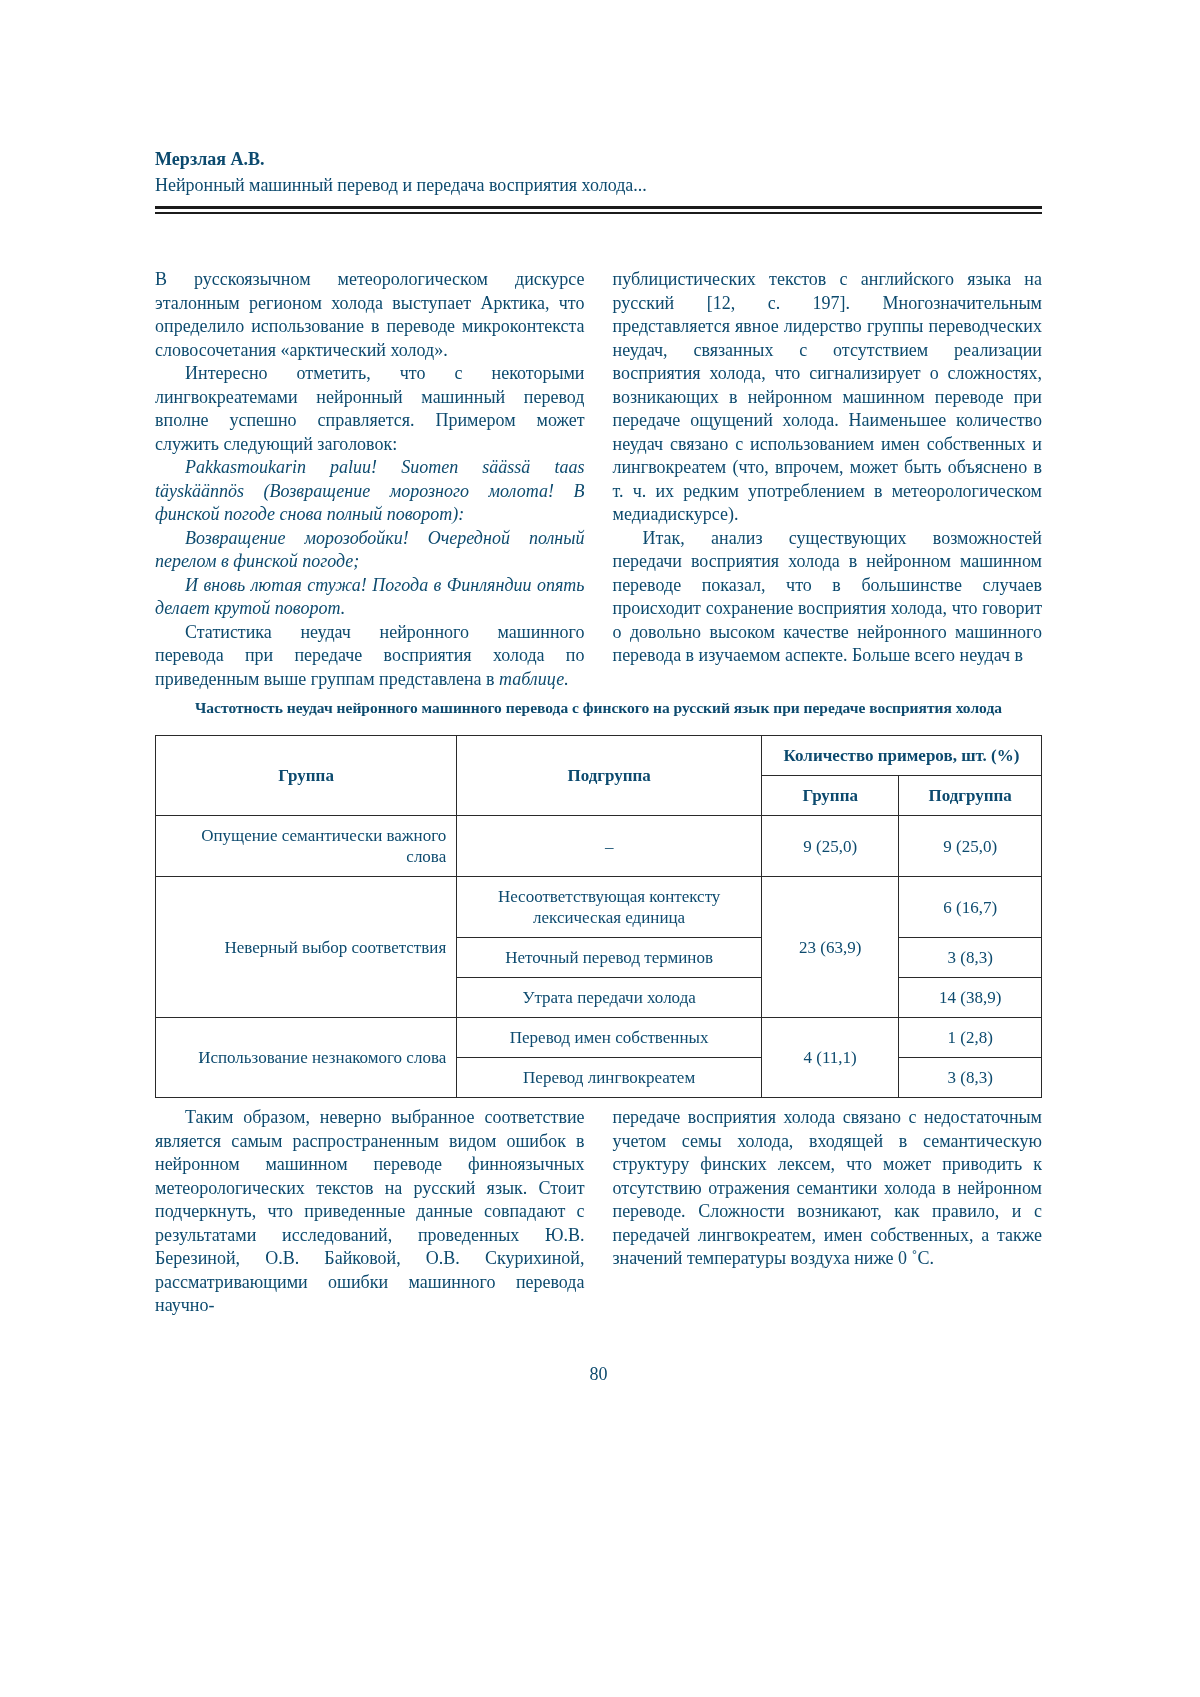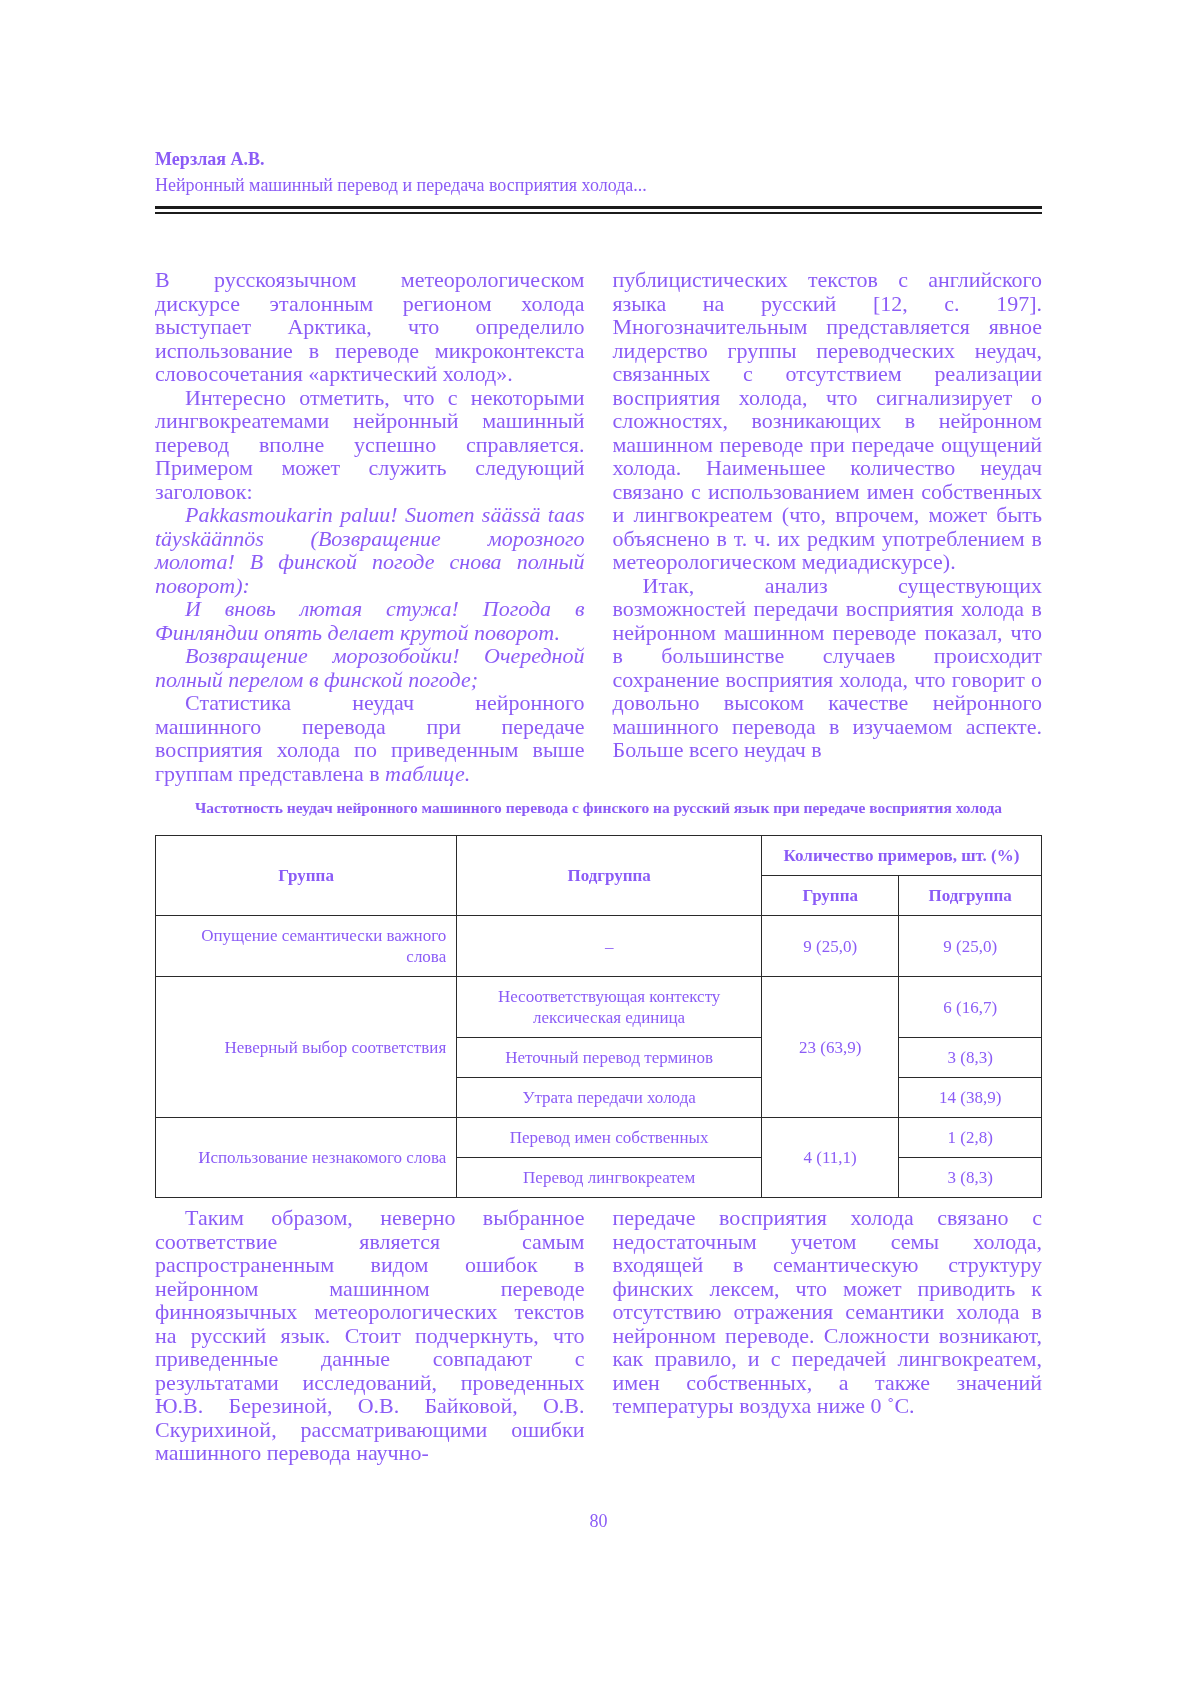--- a/index.html
+++ b/index.html
@@ -9,21 +9,21 @@
   }
   .page {
     position: relative;
     width: 1200px;
     height: 1697px;
     margin: 0 auto;
     background: #ffffff;
     box-sizing: border-box;
     padding: 146px 158px 0 155px;
     font-family: "Liberation Serif", "DejaVu Serif", serif;
-    color: #8b5cf6;
+    color: #0c4a6e;
     overflow: hidden;
   }
   
   .hdr-author {
     font-weight: bold;
     font-size: 18px;
     line-height: 26px;
   }
   .hdr-title {
     font-size: 18px;
@@ -43,34 +43,34 @@
   }
   .two-col.bottom {
     margin-top: 8px;
   }
   .col {
     flex: 1 1 0;
     min-width: 0;
   }
   .col p {
     margin: 0;
-    font-size: 22px;
+    font-size: 18px;
     line-height: 23.5px;
     text-align: justify;
     text-indent: 30px;
   }
   .col p.noindent {
     text-indent: 0;
   }
   .italic {
     font-style: italic;
   }
   
   .tbl-caption {
-    margin-top: 12px;
+    margin-top: 6px;
     text-align: center;
   }
   .cap-ru {
     font-weight: bold;
     font-size: 15.5px;
     line-height: 22px;
   }
   .cap-en {
     font-weight: bold;
     font-size: 15.5px;
@@ -121,22 +121,22 @@
     <div class="hdr-author">Мерзлая А.В.</div>
     <div class="hdr-title">Нейронный машинный перевод и передача восприятия холода...</div>
     <div class="double-rule"></div>
   </header>
 
   <section class="two-col">
     <div class="col">
       <p class="noindent">В русскоязычном метеорологическом дискурсе эталонным регионом холода выступает Арктика, что определило использование в переводе микроконтекста словосочетания «арктический холод».</p>
       <p>Интересно отметить, что с некоторыми лингвокреатемами нейронный машинный перевод вполне успешно справляется. Примером может служить следующий заголовок:</p>
       <p class="italic">Pakkasmoukarin paluu! Suomen säässä taas täyskäännös (Возвращение морозного молота! В финской погоде снова полный поворот):</p>
+      <p class="italic">Возвращение морозобойки! Очередной полный перелом в финской погоде;</p>
       <p class="italic">И вновь лютая стужа! Погода в Финляндии опять делает крутой поворот.</p>
-      <p class="italic">Возвращение морозобойки! Очередной полный перелом в финской погоде;</p>
       <p><span>Статистика неудач нейронного машинного перевода при передаче восприятия холода по приведенным выше группам представлена в </span><span class="italic">таблице.</span></p>
     </div>
     <div class="col">
       <p class="noindent">публицистических текстов с английского языка на русский [12, с. 197]. Многозначительным представляется явное лидерство группы переводческих неудач, связанных с отсутствием реализации восприятия холода, что сигнализирует о сложностях, возникающих в нейронном машинном переводе при передаче ощущений холода. Наименьшее количество неудач связано с использованием имен собственных и лингвокреатем (что, впрочем, может быть объяснено в т. ч. их редким употреблением в метеорологическом медиадискурсе).</p>
       <p>Итак, анализ существующих возможностей передачи восприятия холода в нейронном машинном переводе показал, что в большинстве случаев происходит сохранение восприятия холода, что говорит о довольно высоком качестве нейронного машинного перевода в изучаемом аспекте. Больше всего неудач в</p>
     </div>
   </section>
 
   <div class="tbl-caption">
     <div class="cap-ru">Частотность неудач нейронного машинного перевода  с финского на русский язык при передаче восприятия холода</div>

